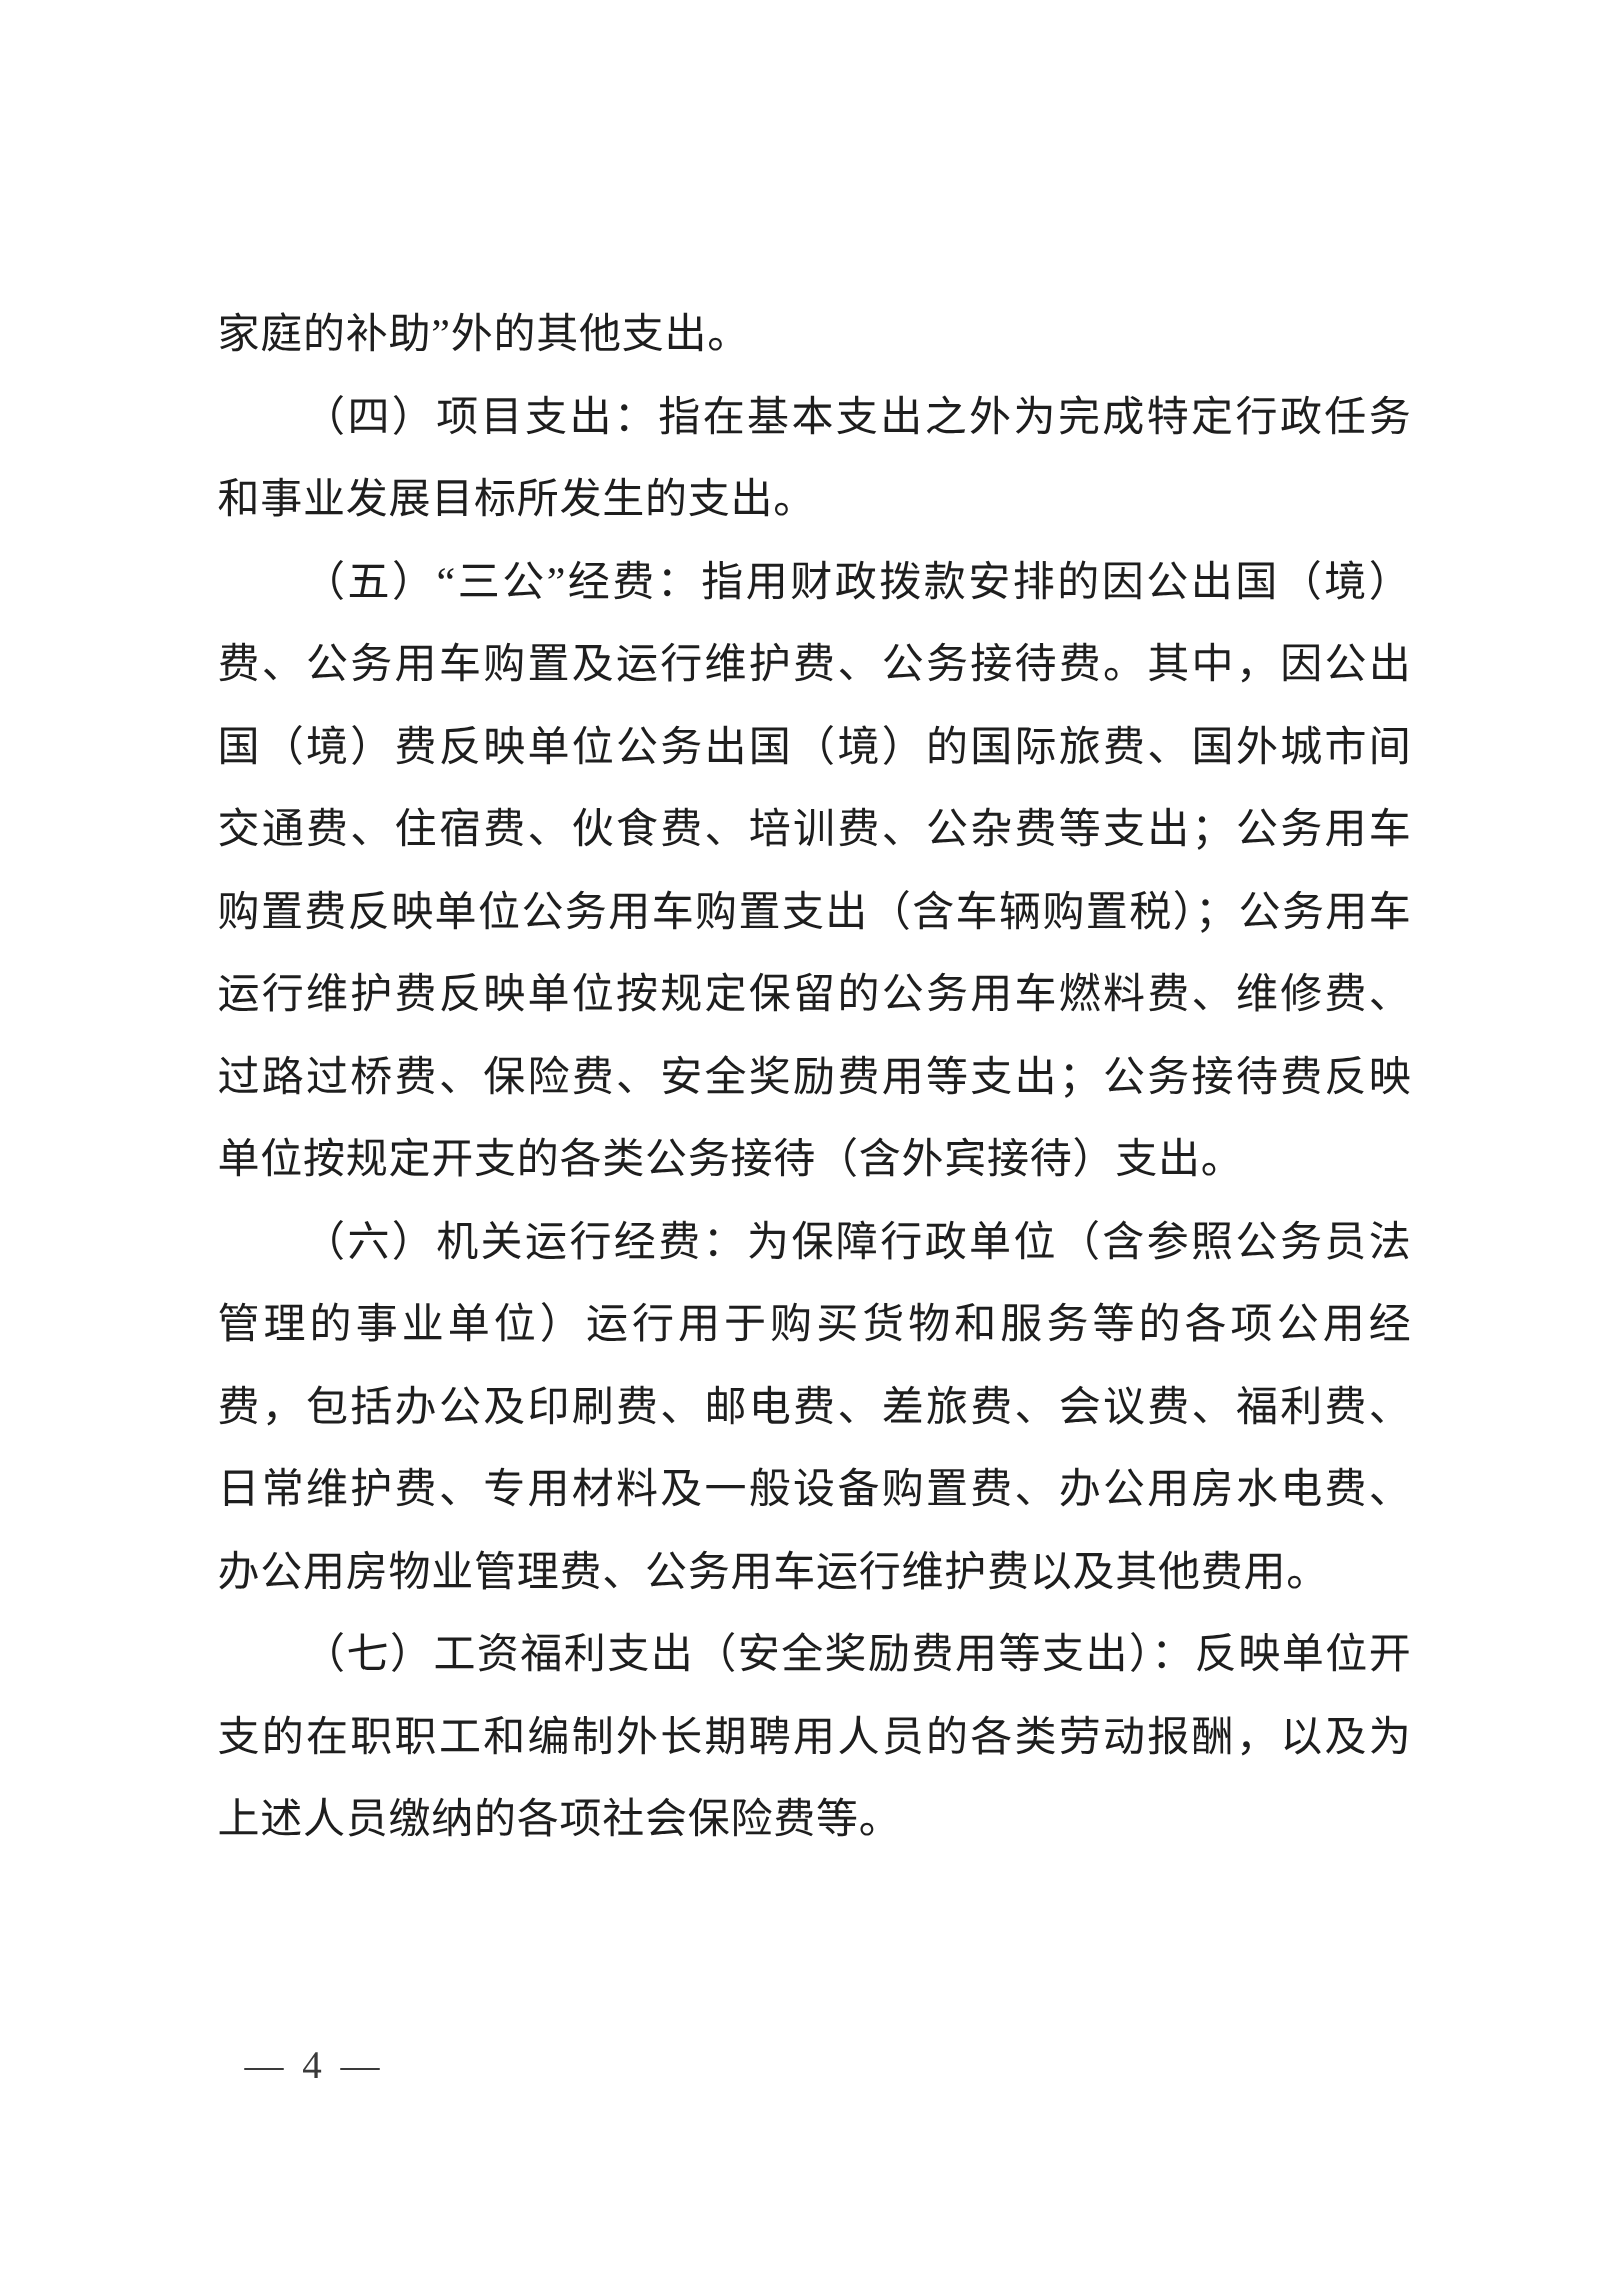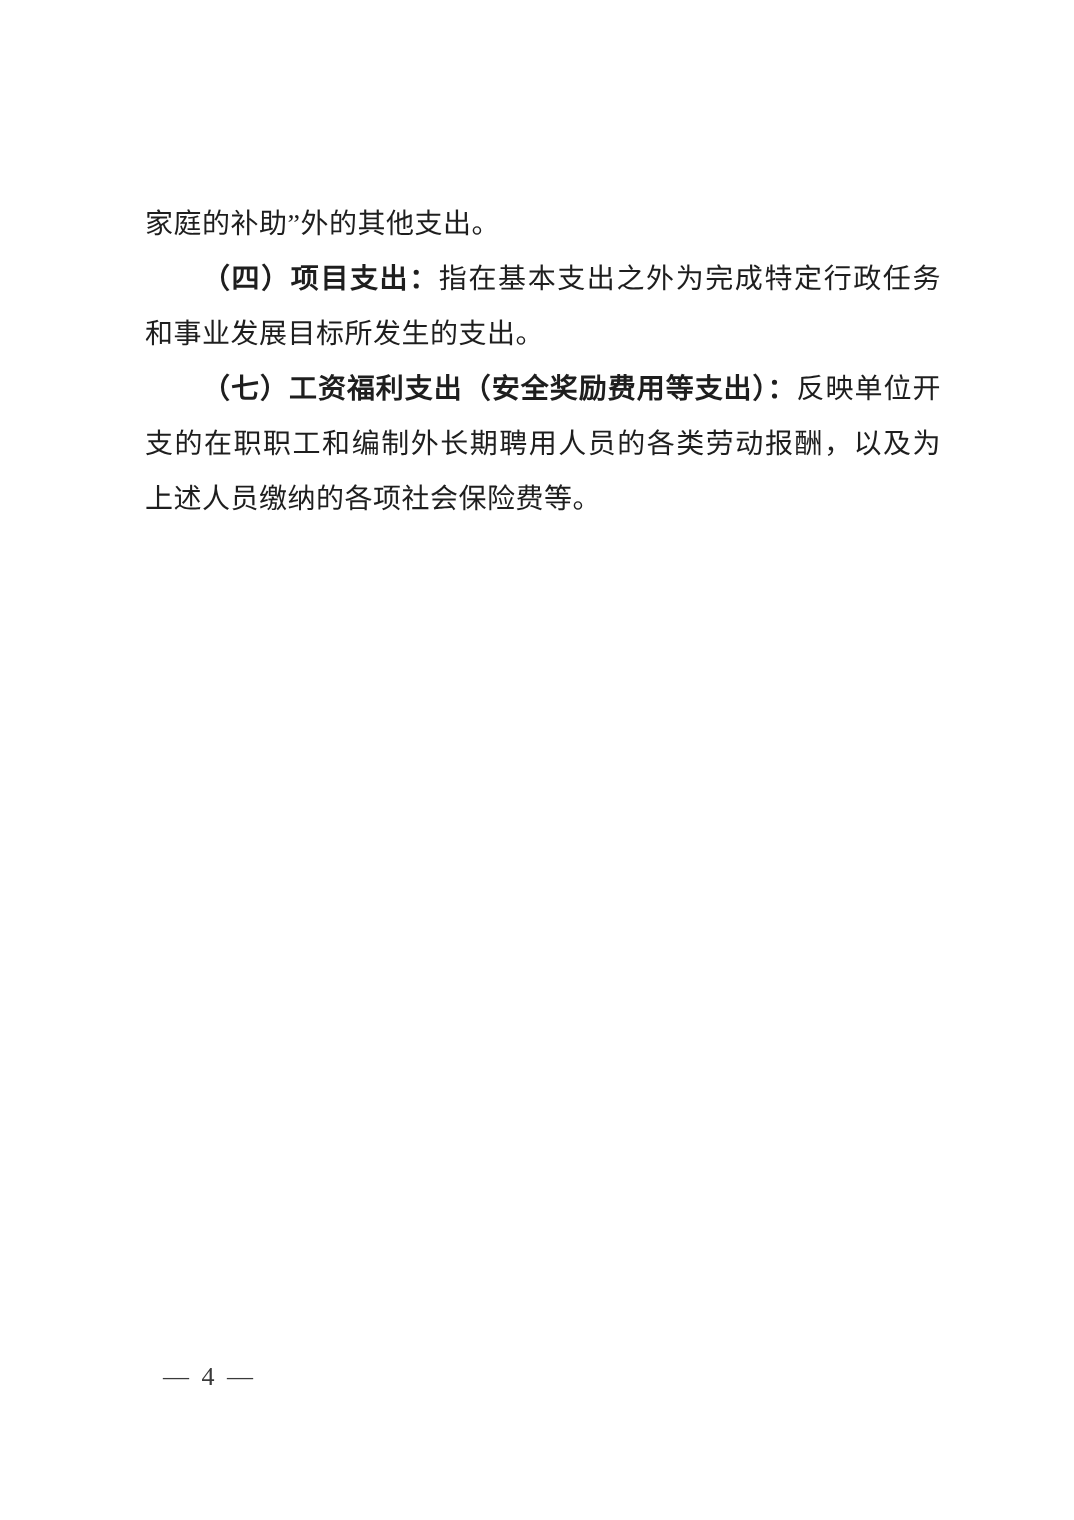--- a/index.html
+++ b/index.html
@@ -37,21 +37,21 @@
     .para {
       margin: 0;
       padding: 0;
       word-break: break-all;
       line-break: loose;
     }
     .para.indent {
       text-indent: 57px;
     }
     .lead {
-      font-weight: bold;
+      font-weight: normal;
     }
     .footer {
       position: absolute;
       left: 163px;
       top: 1362px;
       font-size: 26px;
       line-height: 30px;
       letter-spacing: 3px;
       color: #3a3a3a;
       white-space: pre;
@@ -60,21 +60,23 @@
 </head>
 <body>
 
 <div class="page">
   <div class="content">
 
     <p class="para"><span class="lead"></span><span class="body-text">家庭的补助”外的其他支出。</span></p>
 
     <p class="para indent"><span class="lead">（四）项目支出：</span><span class="body-text">指在基本支出之外为完成特定行政任务和事业发展目标所发生的支出。</span></p>
 
+    <p class="para indent"><span class="lead">（五）“三公”经费：</span><span class="body-text">指用财政拨款安排的因公出国（境）费、公务用车购置及运行维护费、公务接待费。其中，因公出国（境）费反映单位公务出国（境）的国际旅费、国外城市间交通费、住宿费、伙食费、培训费、公杂费等支出；公务用车购置费反映单位公务用车购置支出（含车辆购置税）；公务用车运行维护费反映单位按规定保留的公务用车燃料费、维修费、过路过桥费、保险费、安全奖励费用等支出；公务接待费反映单位按规定开支的各类公务接待（含外宾接待）支出。</span></p>
 
+    <p class="para indent"><span class="lead">（六）机关运行经费：</span><span class="body-text">为保障行政单位（含参照公务员法管理的事业单位）运行用于购买货物和服务等的各项公用经费，包括办公及印刷费、邮电费、差旅费、会议费、福利费、日常维护费、专用材料及一般设备购置费、办公用房水电费、办公用房物业管理费、公务用车运行维护费以及其他费用。</span></p>
 
     <p class="para indent"><span class="lead">（七）工资福利支出（安全奖励费用等支出）：</span><span class="body-text">反映单位开支的在职职工和编制外长期聘用人员的各类劳动报酬，以及为上述人员缴纳的各项社会保险费等。</span></p>
 
 
   </div>
 
   <div class="footer">— 4 —</div>
 </div>
 
 </body></html>

